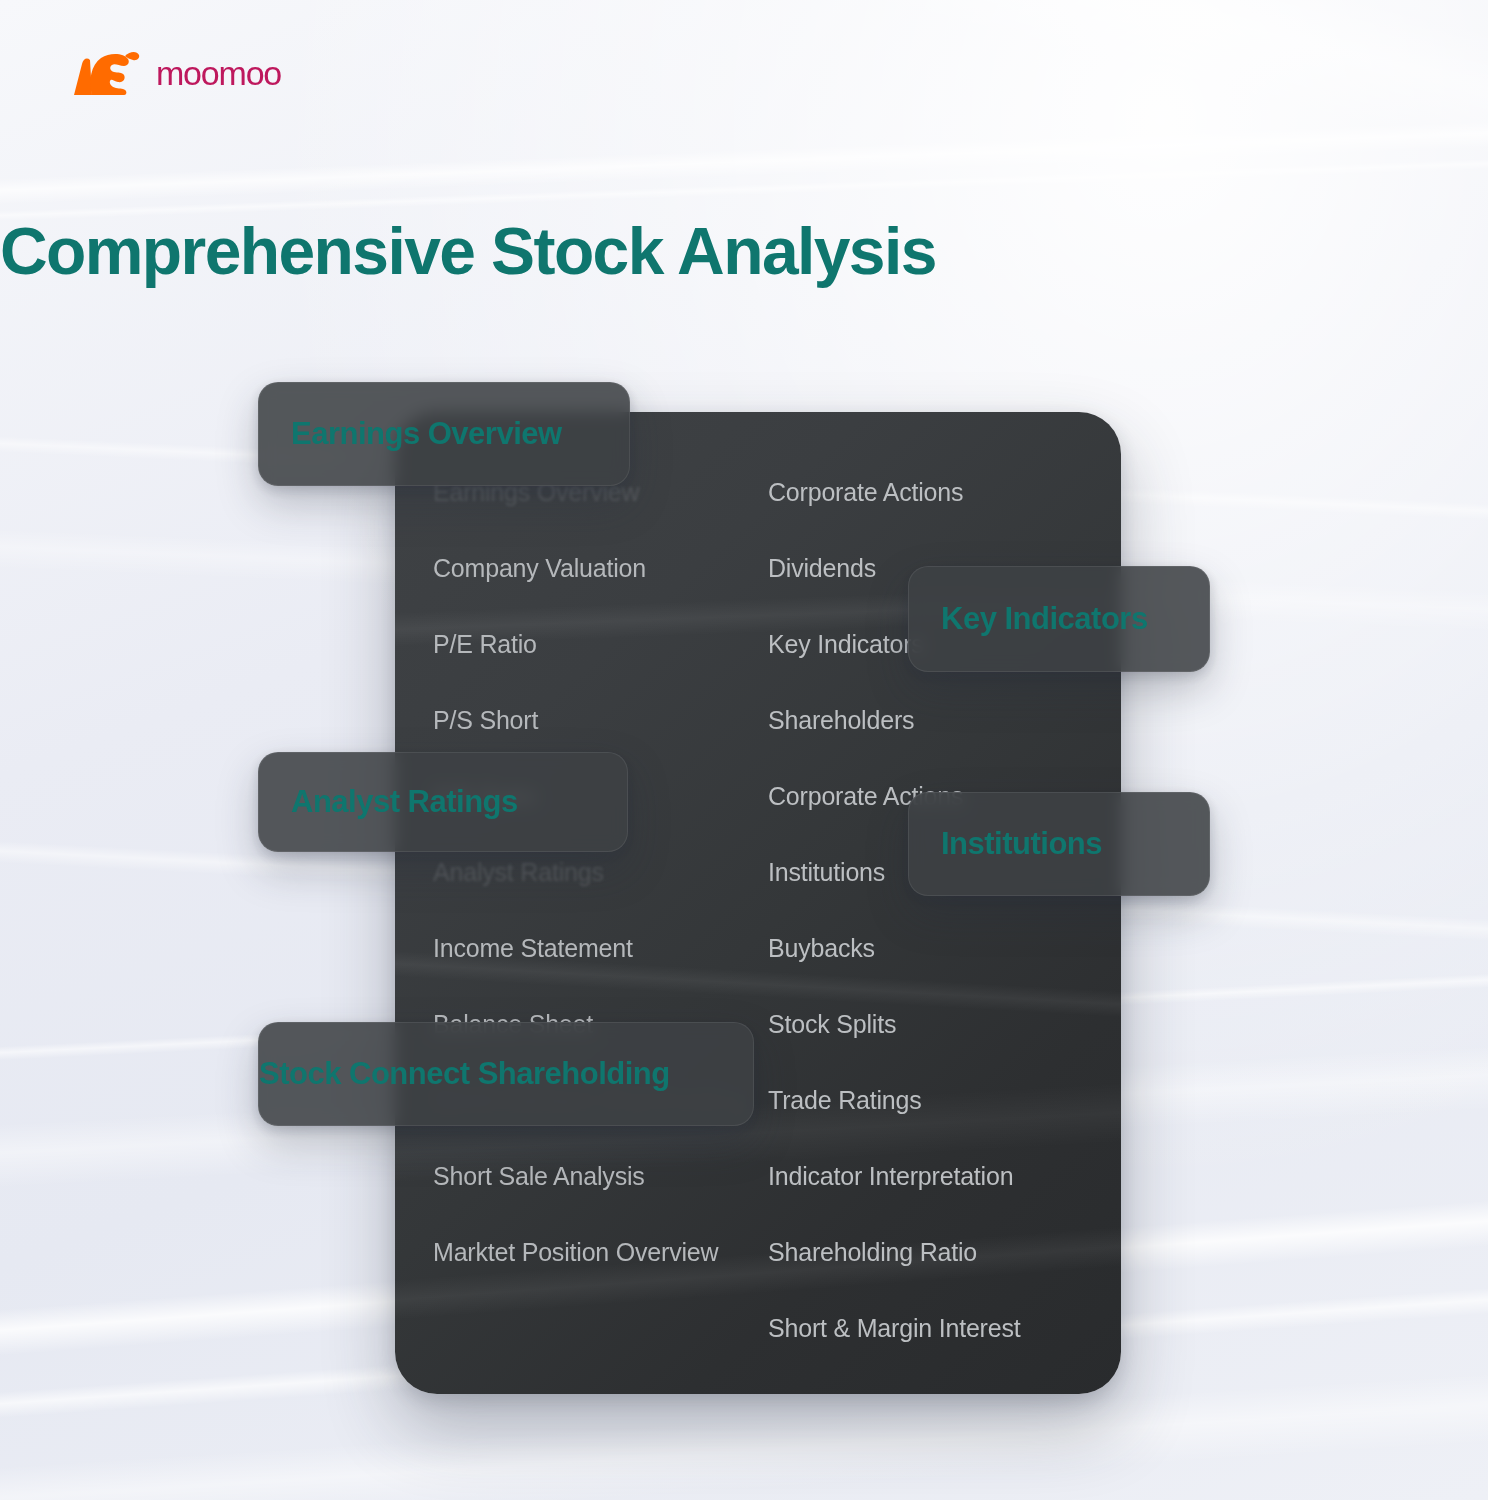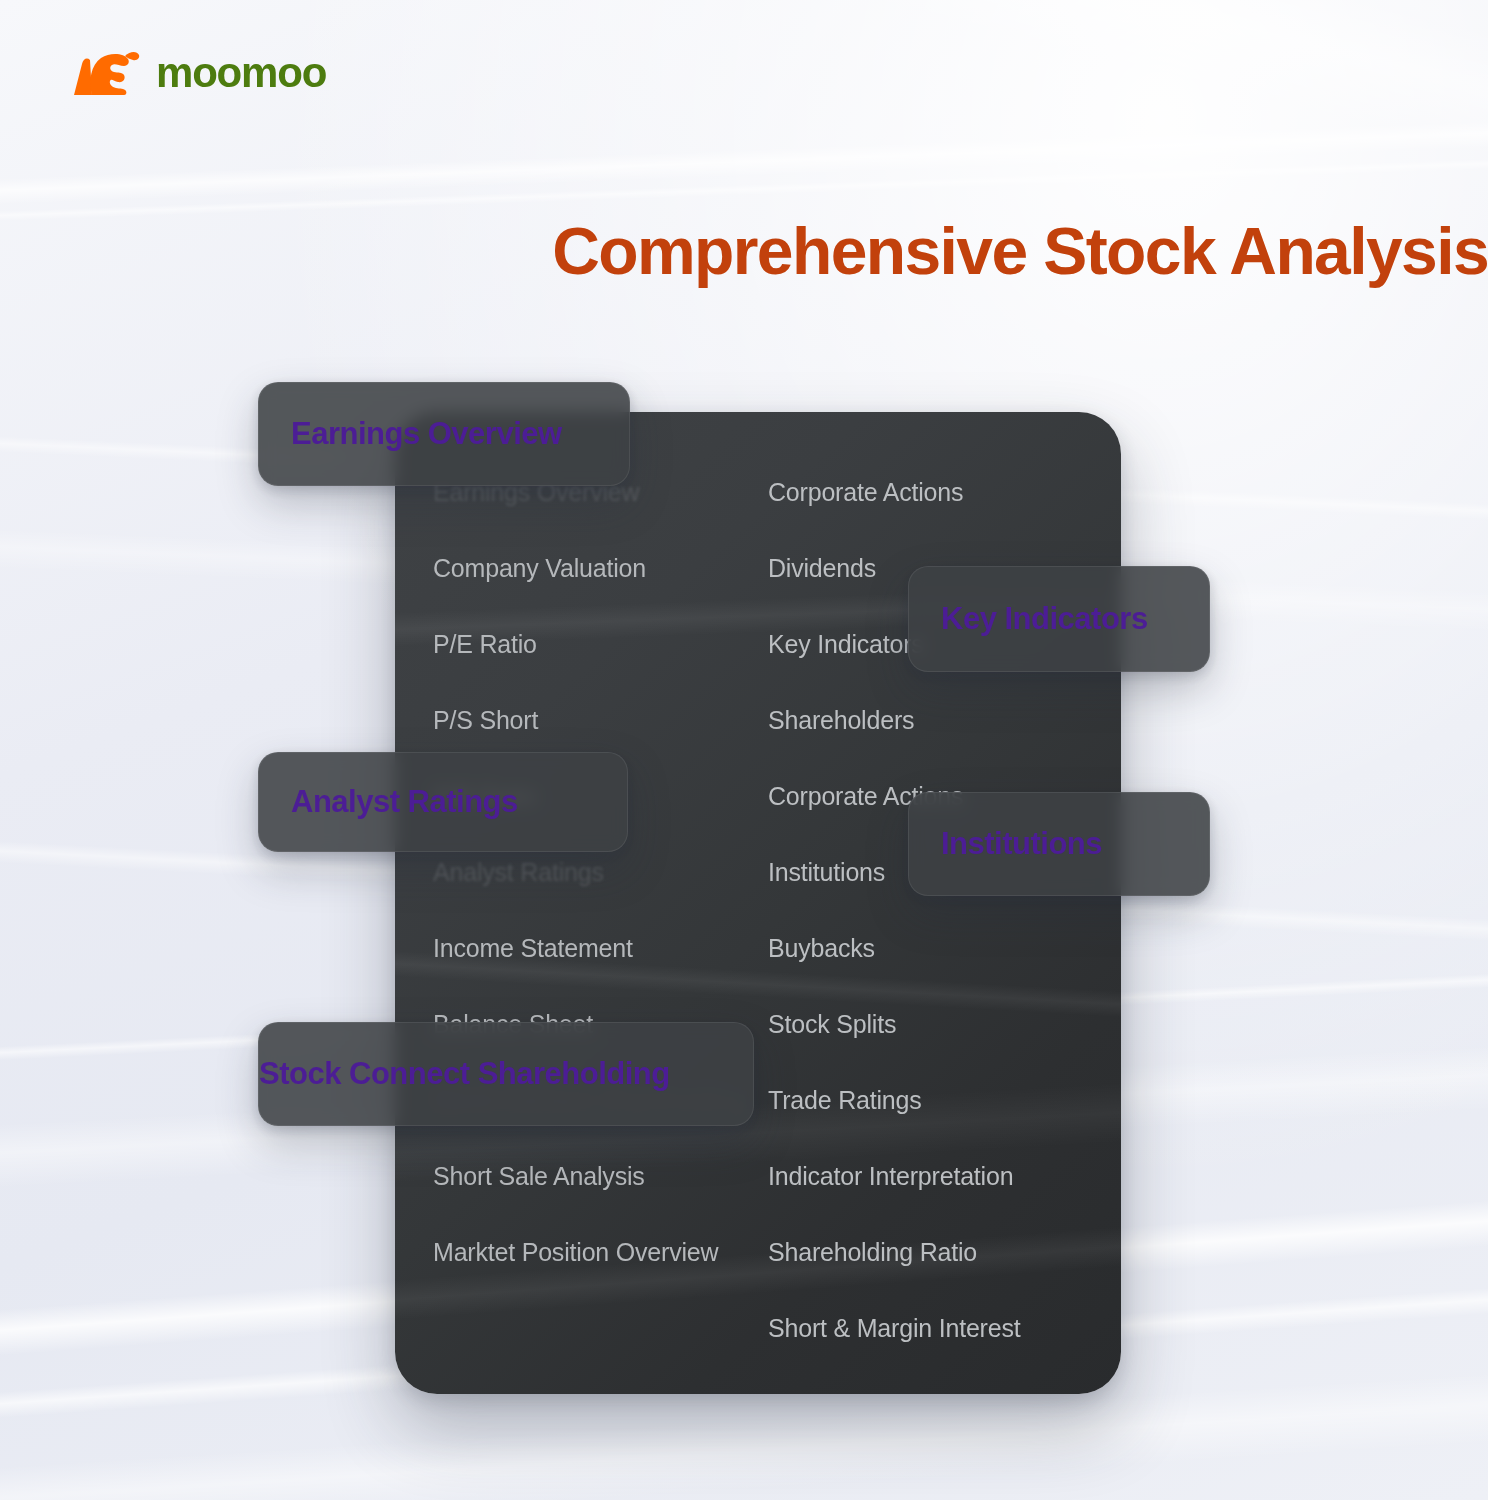--- a/index.html
+++ b/index.html
@@ -45,30 +45,30 @@
   .s11{ left:40%; top:-40px; width:80%; height:120px; transform:rotate(14deg); opacity:.5; }
 
   
   .logo{
     position:absolute; left:68px; top:48px;
     display:flex; align-items:center; gap:16px;
     z-index:20;
   }
   .logo-mark{ width:72px; height:50px; display:block; }
   .logo-word{
-    font-size:42px; font-weight:700; letter-spacing:-1.2px;
-    color:#4d7c0f; line-height:1;
+    font-size:34px; font-weight:400; letter-spacing:-1.2px;
+    color:#be185d; line-height:1;
   }
 
   
   .page-title{
     position:absolute; left:0; right:0; top:213px;
-    text-align:right;
+    text-align:left;
     font-size:66px; font-weight:700; letter-spacing:-1.6px;
-    color:#c2410c;
+    color:#0f766e;
     z-index:15;
   }
 
   
   .card{
     position:absolute;
     left:395px; top:412px;
     width:726px; height:982px;
     border-radius:42px;
     background:
@@ -115,21 +115,21 @@
   
   .pill{
     position:absolute;
     display:flex; align-items:center;
     border-radius:20px;
     background:rgba(62,65,68,.88);
     border:1px solid rgba(255,255,255,.08);
     box-shadow:0 18px 40px rgba(40,45,60,.26), 0 4px 12px rgba(40,45,60,.18);
     backdrop-filter:blur(8px);
     -webkit-backdrop-filter:blur(8px);
-    color:#4c1d95;
+    color:#0f766e;
     font-size:31px; font-weight:700; letter-spacing:-.5px;
     white-space:nowrap;
     z-index:30;
   }
   .pill-earnings{ left:258px; top:382px; width:372px; height:104px; padding-left:32px; }
   .pill-analyst { left:258px; top:752px; width:370px; height:100px; padding-left:32px; }
   .pill-stock   { left:258px; top:1022px; width:496px; height:104px; }
   .pill-key     { left:908px; top:566px; width:302px; height:106px; padding-left:32px; }
   .pill-inst    { left:908px; top:792px; width:302px; height:104px; padding-left:32px; }
 </style>

